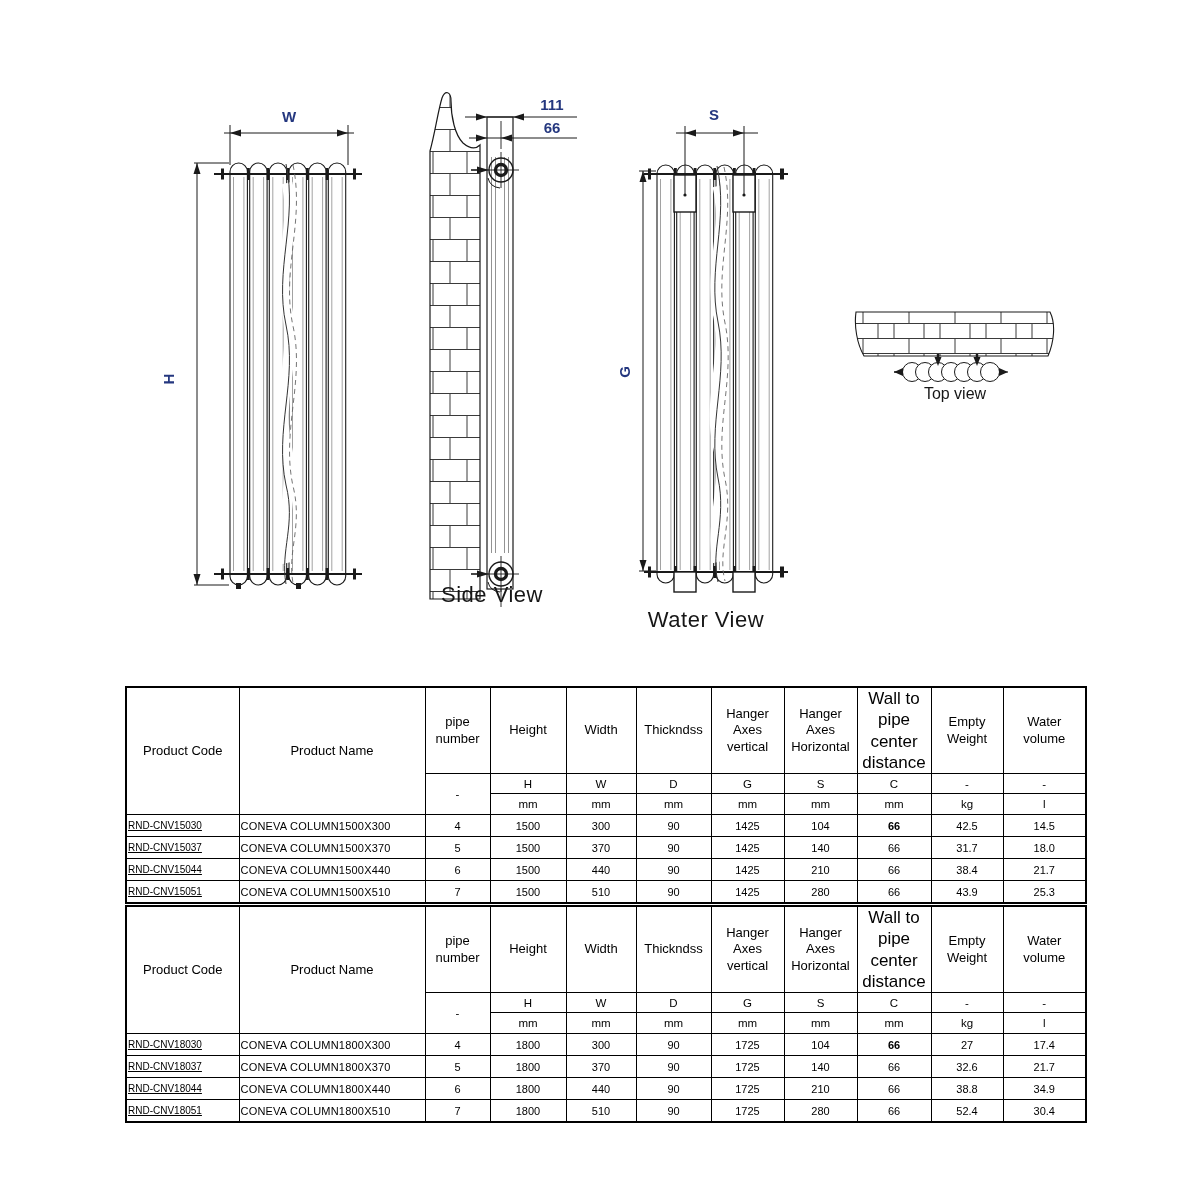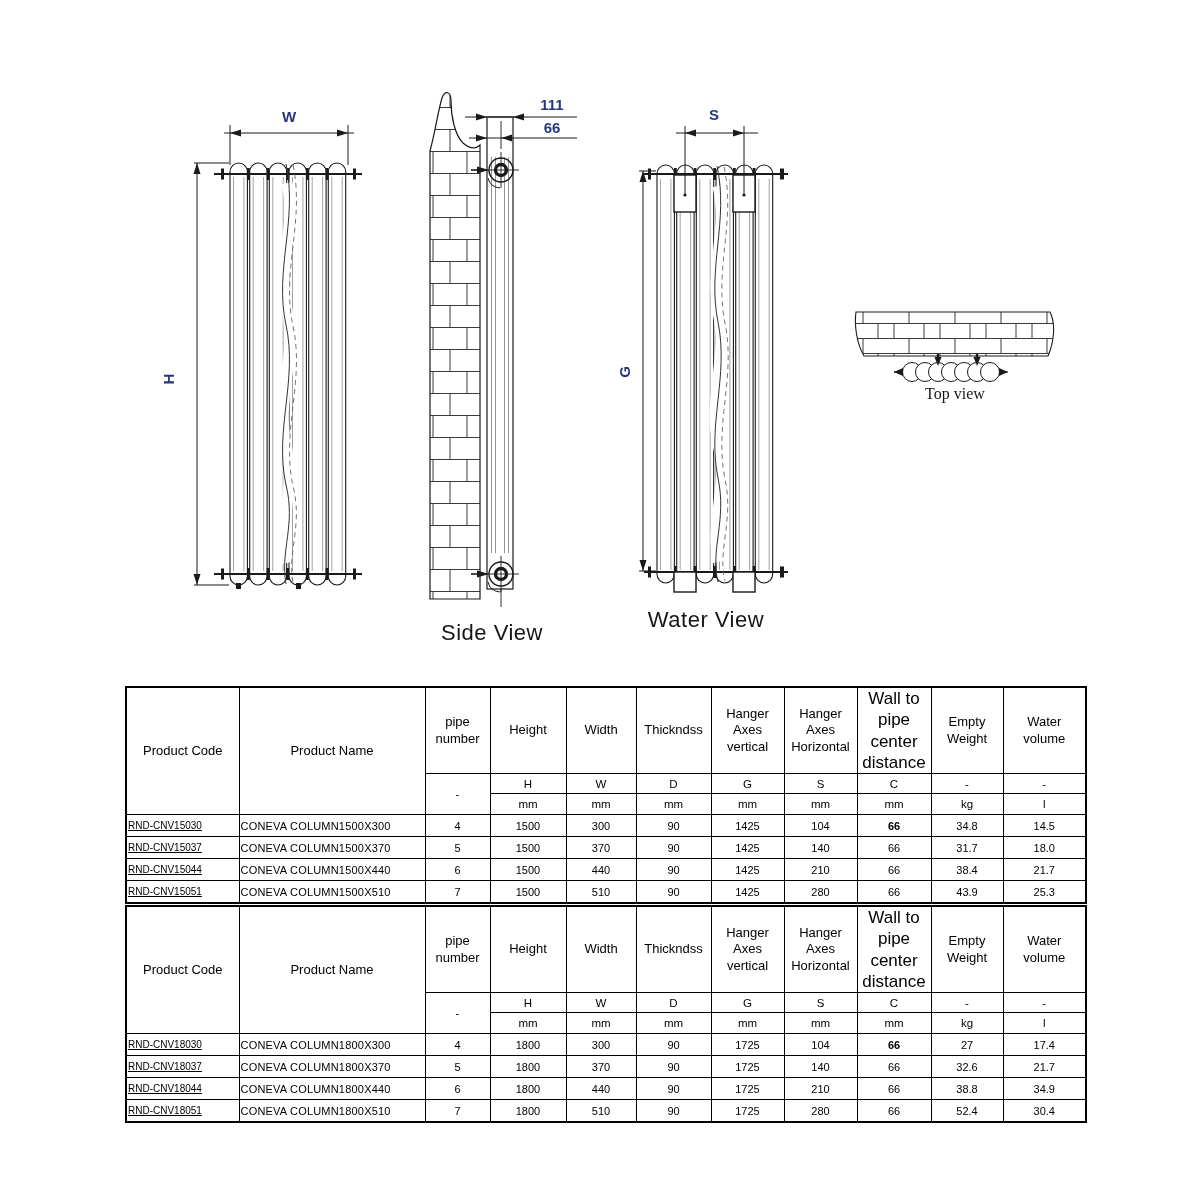--- a/index.html
+++ b/index.html
@@ -1,20 +1,20 @@
 <!DOCTYPE html>
 <html><head>
 <meta charset="utf-8">
 <style>
   html,body{margin:0;padding:0;background:#fff;}
   .page{position:relative;width:1200px;height:1200px;background:#fff;
         font-family:"Liberation Sans",sans-serif;color:#000;overflow:hidden;}
   .dwg{position:absolute;overflow:visible;}
   .view-label{position:absolute;font-size:22px;color:#161616;text-align:center;letter-spacing:.5px;}
-  .view-label.small{font-size:16px;letter-spacing:0;font-family:Liberation Serif, serif;}
+  .view-label.small{font-size:16px;letter-spacing:0;}
   .dim{font-family:"Liberation Sans",sans-serif;font-size:15px;font-weight:bold;fill:#24377f;}
   .spec-table{position:absolute;border-collapse:collapse;table-layout:fixed;background:#fff;border:2px solid #000;}
   .spec-table th,.spec-table td{border:1px solid #000;text-align:center;vertical-align:middle;
         padding:0 1px;overflow:hidden;font-weight:normal;}
   .spec-table th.main{font-size:13px;line-height:1.25;height:80px;}
   .spec-table th.wallhdr{font-size:17px;}
   .spec-table tr.letter-row td{font-size:11.5px;height:19px;}
   .spec-table tr.unit-row td{font-size:11.5px;height:20px;text-align:center;}
   .spec-table tbody td{font-size:11px;height:21px;}
   .spec-table tbody td:nth-child(1){text-align:left;font-size:10px;text-decoration:underline;}
@@ -212,21 +212,21 @@
       <line x1="54" y1="64" x2="62" y2="64" stroke-width="1"></line>
       <polygon points="54,64 63,60 63,68" fill="#1a1a1a" stroke="none"></polygon>
       <polygon points="168,64 159,60 159,68" fill="#1a1a1a" stroke="none"></polygon>
       <line x1="98" y1="46" x2="98" y2="53" stroke-width="2.4"></line>
       <polygon points="98,58 94.5,49 101.5,49" fill="#1a1a1a" stroke="none"></polygon>
       <line x1="137" y1="46" x2="137" y2="53" stroke-width="2.4"></line>
       <polygon points="137,58 133.5,49 140.5,49" fill="#1a1a1a" stroke="none"></polygon>
     </g>
   </svg>
 
-  <div class="view-label" style="left:402px;top:620px;width:180px">Side View</div>
+  <div class="view-label" style="left:402px;top:582px;width:180px">Side View</div>
   <div class="view-label" style="left:616px;top:607px;width:180px">Water View</div>
   <div class="view-label small" style="left:893px;top:385px;width:124px">Top view</div>
 
   <table class="spec-table" style="left:125px;top:686px;width:960px">
     <colgroup>
       <col style="width:113px">
         <col style="width:186px">
         <col style="width:65px">
         <col style="width:76px">
       <col style="width:70px">
@@ -277,21 +277,21 @@
         <tr>
           <td>RND-CNV15030</td>
           <td>CONEVA COLUMN1500X300</td>
           <td>4</td>
           <td>1500</td>
           <td>300</td>
           <td>90</td>
           <td>1425</td>
           <td>104</td>
           <td class="b">66</td>
-          <td>34.8</td>
+          <td>42.5</td>
           <td>14.5</td>
         </tr>
         <tr>
           <td>RND-CNV15037</td>
           <td>CONEVA COLUMN1500X370</td>
           <td>5</td>
           <td>1500</td>
           <td>370</td>
           <td>90</td>
           <td>1425</td>

